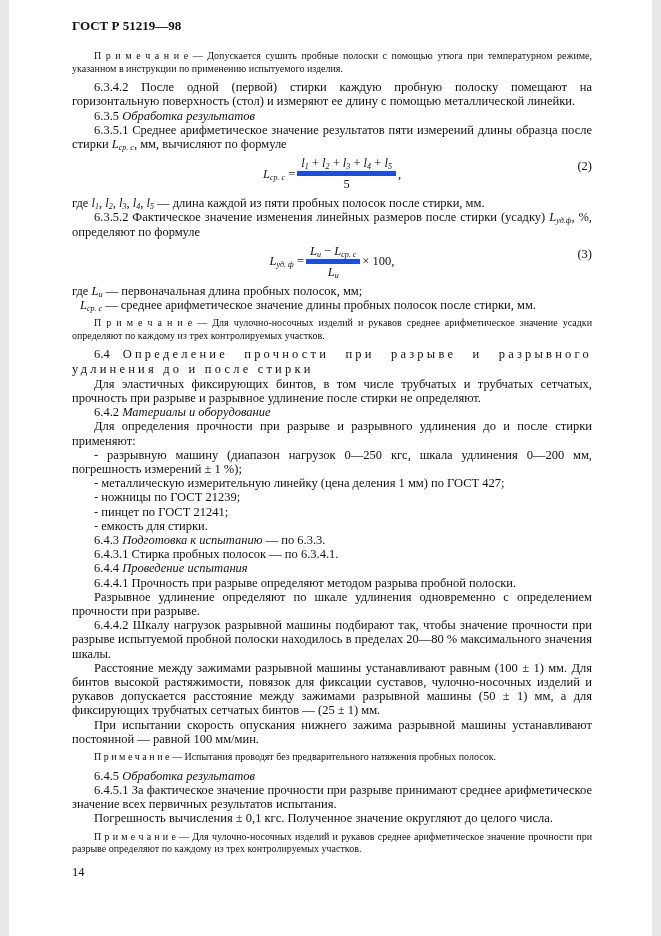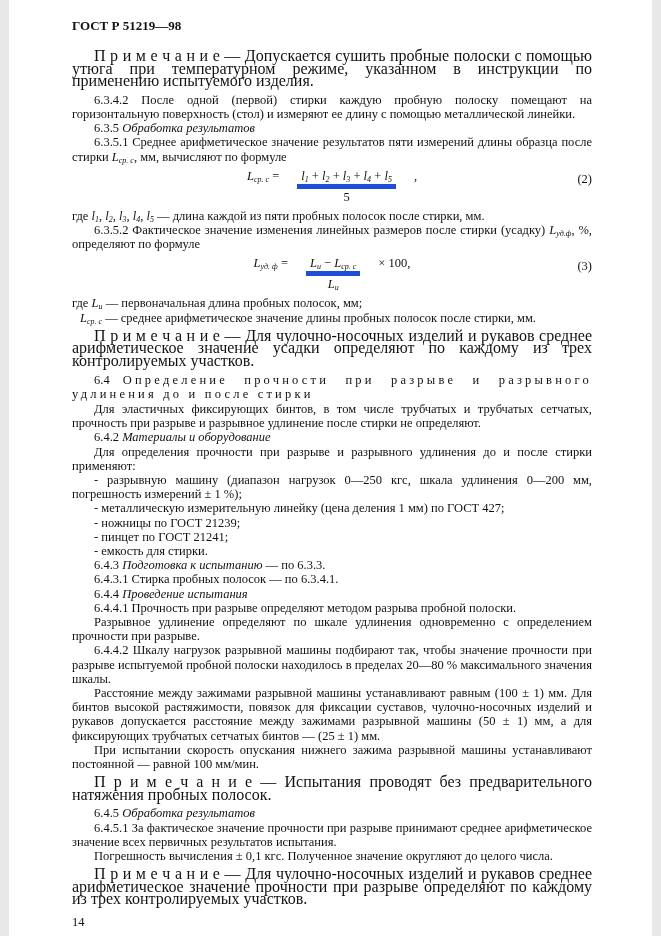--- a/index.html
+++ b/index.html
@@ -24,21 +24,21 @@
   .content p {
     margin: 0;
     font-size: 12.5px;
     line-height: 14.2px;
     text-align: justify;
   }
   .content p.body, .content p.list { text-indent: 22px; }
   .content p.flush { text-indent: 0; }
   .content p.hang  { text-indent: 8px; }
   .content p.note {
-    font-size: 16px;
+    font-size: 10px;
     line-height: 12.6px;
     text-indent: 22px;
     margin: 5px 0;
   }
   .content p.heading {
     text-indent: 22px;
     margin: 4px 0 1px 0;
   }
   .content .sp { letter-spacing: 3.2px; }
   .content .it { font-style: italic; }
@@ -50,22 +50,22 @@
   }
   .formula-row {
     position: relative;
     text-align: center;
     margin: 5px 0;
     font-size: 12.5px;
     line-height: 14px;
   }
   .formula {
     display: inline-flex;
+    align-items: center;
     vertical-align: middle;
-    gap: 16px;
   }
   .frac {
     display: inline-block;
     text-align: center;
     margin: 0 2px;
   }
   .frac .num {
     display: block;
     padding: 0 4px 1px 4px;
     border-bottom: 5px solid #1d4ed8;

